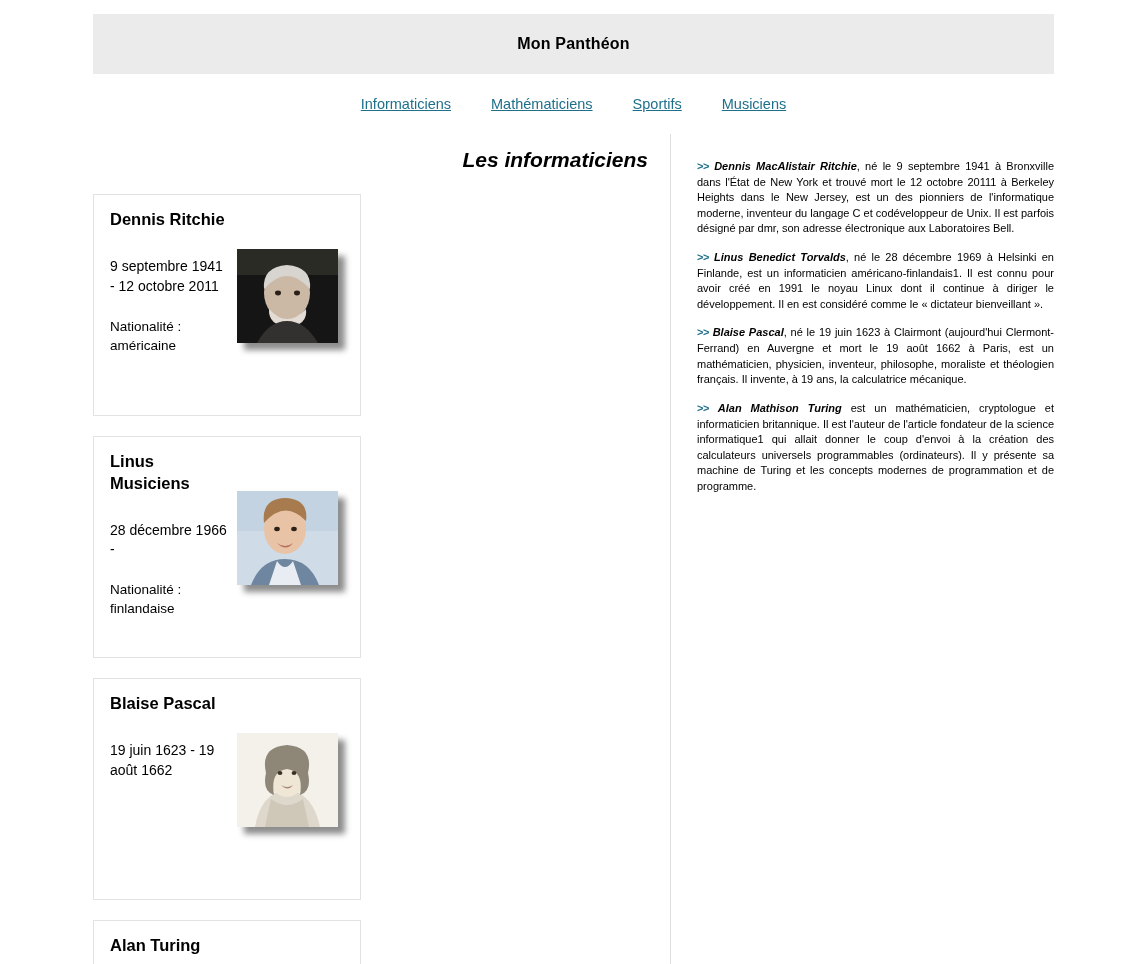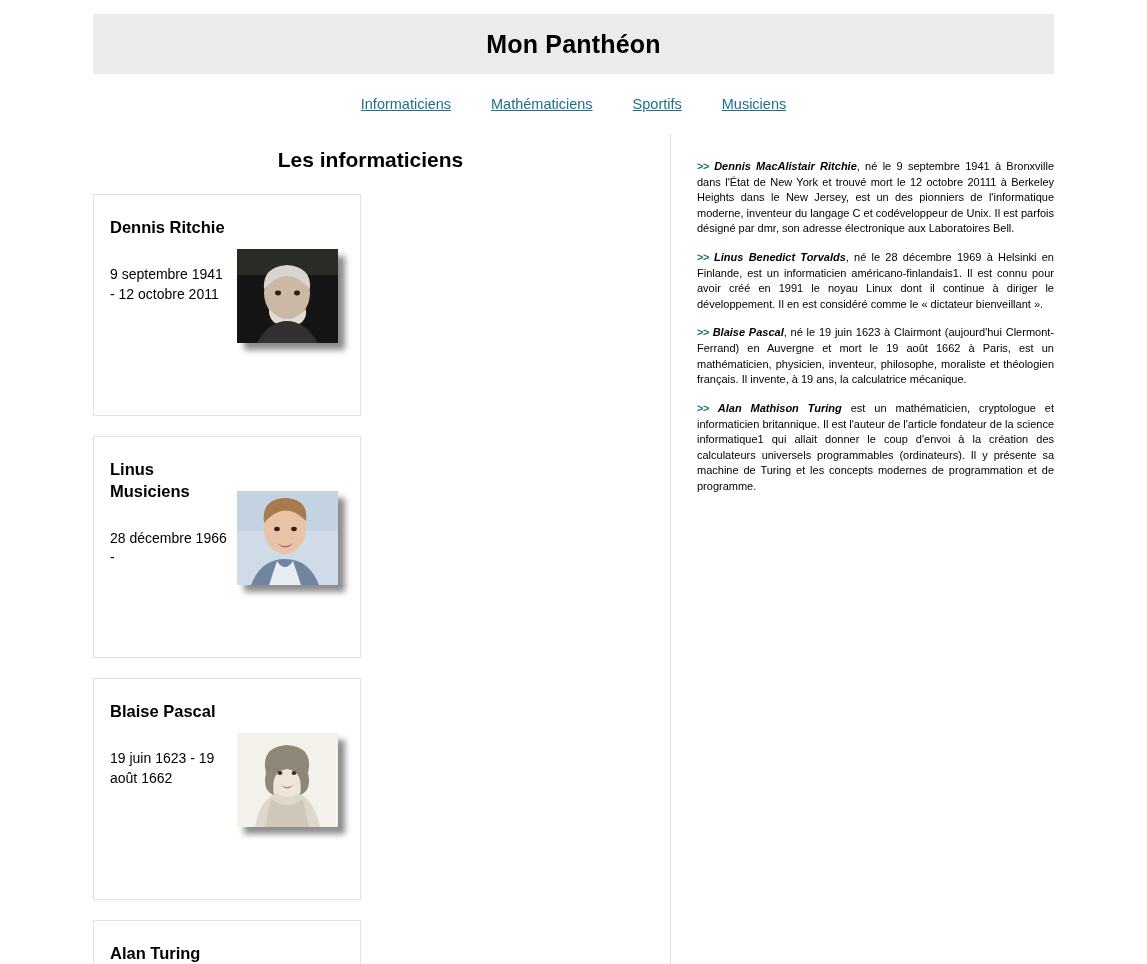--- a/index.html
+++ b/index.html
@@ -22,21 +22,21 @@
 
   
   .site-header {
     background: #ebebeb;
     height: 60px;
     display: flex;
     align-items: center;
     justify-content: center;
   }
   .site-title {
-    font-size: 25px;
+    font-size: 16px;
     font-weight: bold;
     letter-spacing: 0.2px;
   }
 
   
   .main-nav {
     display: flex;
     justify-content: center;
     align-items: center;
     gap: 40px;
@@ -56,37 +56,38 @@
     border-bottom: 1px solid #dddddd;
     padding-bottom: 18px;
   }
   .left-col {
     width: 578px;
     box-sizing: border-box;
     padding-right: 22px;
     border-right: 1px solid #dddddd;
   }
   .section-title {
-    text-align: center;
+    text-align: right;
     font-size: 21px;
     font-weight: bold;
     margin: 14px 0 22px 0;
+    font-style: italic;
   }
 
   .card-grid {
     display: flex;
     flex-wrap: wrap;
     gap: 20px;
   }
   .card {
     width: 268px;
     height: 222px;
     box-sizing: border-box;
     border: 1px solid #e2e2e2;
-    padding: 22px 16px;
+    padding: 14px 16px;
     position: relative;
     background: #fff;
   }
   .card-name {
     font-size: 16.5px;
     font-weight: bold;
     line-height: 1.32;
     width: 120px;
   }
   .card-dates {
@@ -155,37 +156,39 @@
   <div class="content">
 
     <div class="left-col">
       <div class="section-title">Les informaticiens</div>
 
       <div class="card-grid">
 
         <div class="card">
           <div class="card-name">Dennis Ritchie</div>
           <div class="card-dates">9 septembre 1941 - 12 octobre 2011</div>
+          <div class="card-nat">Nationalité : américaine</div>
           <div class="card-photo">
             <svg width="101" height="94" viewBox="0 0 101 94">
               <rect width="101" height="94" fill="#151515"></rect>
               <rect x="0" y="0" width="101" height="26" fill="#2b2b26"></rect>
               <ellipse cx="50" cy="44" rx="23" ry="27" fill="#cbb9a6"></ellipse>
               <path d="M27 40 q23 -26 46 0 q2 -22 -23 -24 q-25 2 -23 24z" fill="#d8d4cf"></path>
               <path d="M32 60 q18 20 37 0 q2 16 -18 18 q-20 -2 -19 -18z" fill="#e3dcd4"></path>
               <ellipse cx="41" cy="44" rx="3" ry="2.4" fill="#2a2018"></ellipse>
               <ellipse cx="60" cy="44" rx="3" ry="2.4" fill="#2a2018"></ellipse>
               <path d="M20 94 q12 -22 30 -22 q18 0 31 22z" fill="#33312f"></path>
             </svg>
           </div>
         </div>
 
         <div class="card">
           <div class="card-name">Linus Musiciens</div>
           <div class="card-dates">28 décembre 1966 -</div>
+          <div class="card-nat">Nationalité : finlandaise</div>
           <div class="card-photo">
             <svg width="101" height="94" viewBox="0 0 101 94">
               <rect width="101" height="94" fill="#cfdce8"></rect>
               <rect x="0" y="0" width="101" height="40" fill="#c3d3e2"></rect>
               <ellipse cx="48" cy="38" rx="21" ry="25" fill="#e8c3a5"></ellipse>
               <path d="M27 32 q21 -24 42 -2 q3 -22 -21 -23 q-24 1 -21 25z" fill="#a77b4e"></path>
               <ellipse cx="40" cy="38" rx="2.8" ry="2.2" fill="#2b2118"></ellipse>
               <ellipse cx="57" cy="38" rx="2.8" ry="2.2" fill="#2b2118"></ellipse>
               <path d="M40 52 q8 6 16 0 q-7 9 -16 0z" fill="#b5705c"></path>
               <path d="M14 94 q10 -26 34 -26 q24 0 34 26z" fill="#6f86a0"></path>

